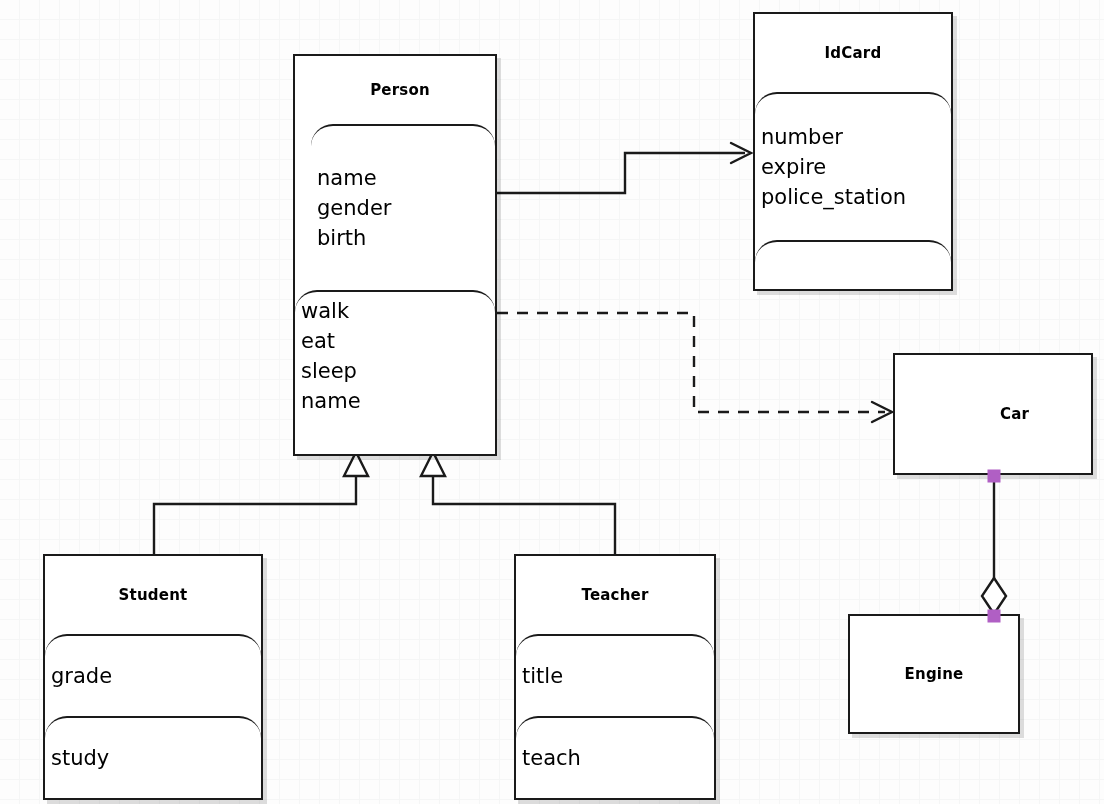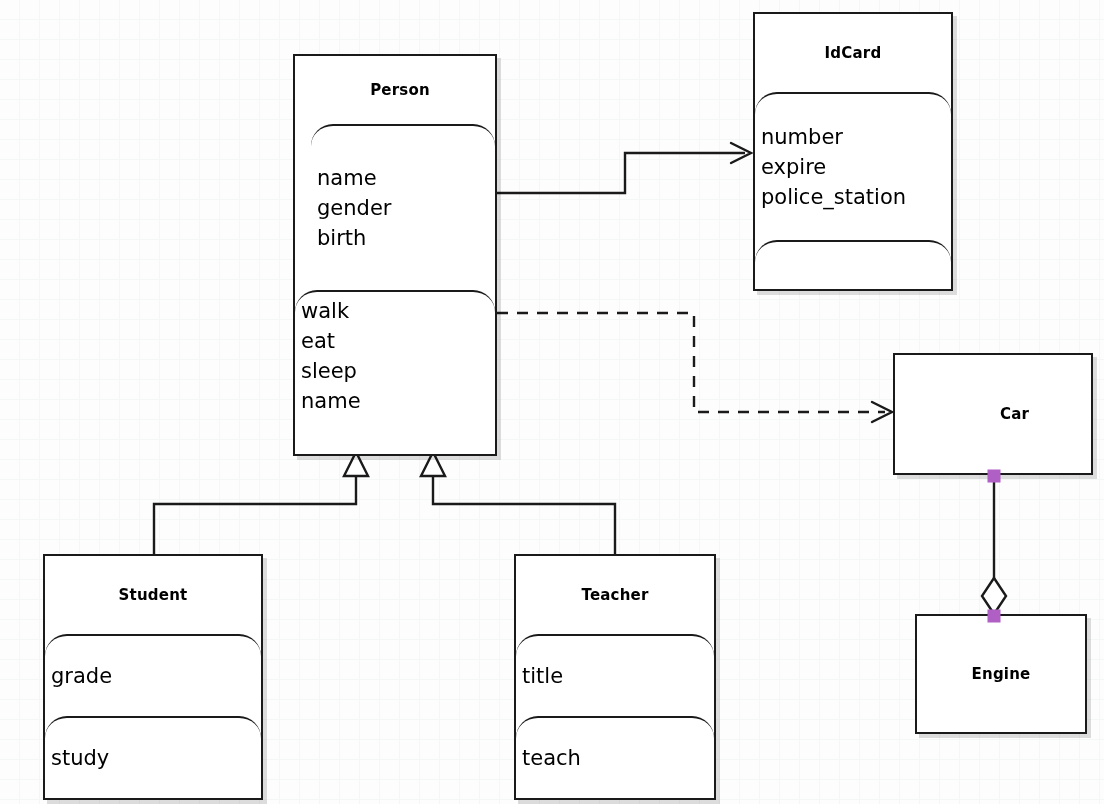--- a/index.html
+++ b/index.html
@@ -145,21 +145,21 @@
     <div class="uml-compartment uml-members uml-empty" style="height:49px;"></div>
   </div>
 
   <div class="uml-class" style="left:893px; top:353px; width:200px; height:122px;padding-left:43px;">
     <div class="uml-compartment uml-title" style="height:100%;">
       <span>Car</span>
     </div>
   </div>
   <div class="handle" style="left:994px; top:476px;"></div>
 
-  <div class="uml-class" style="left:915px; top:614px; width:172px; height:120px;">
+  <div class="uml-class" style="left:848px; top:614px; width:172px; height:120px;">
     <div class="uml-compartment uml-title" style="height:100%;">
       <span>Engine</span>
     </div>
   </div>
   <div class="handle" style="left:994px; top:616px;"></div>
 
   <div class="uml-class" style="left:43px; top:554px; width:220px; height:246px;">
     <div class="uml-compartment uml-title" style="height:78px;">
       <span>Student</span>
     </div>

